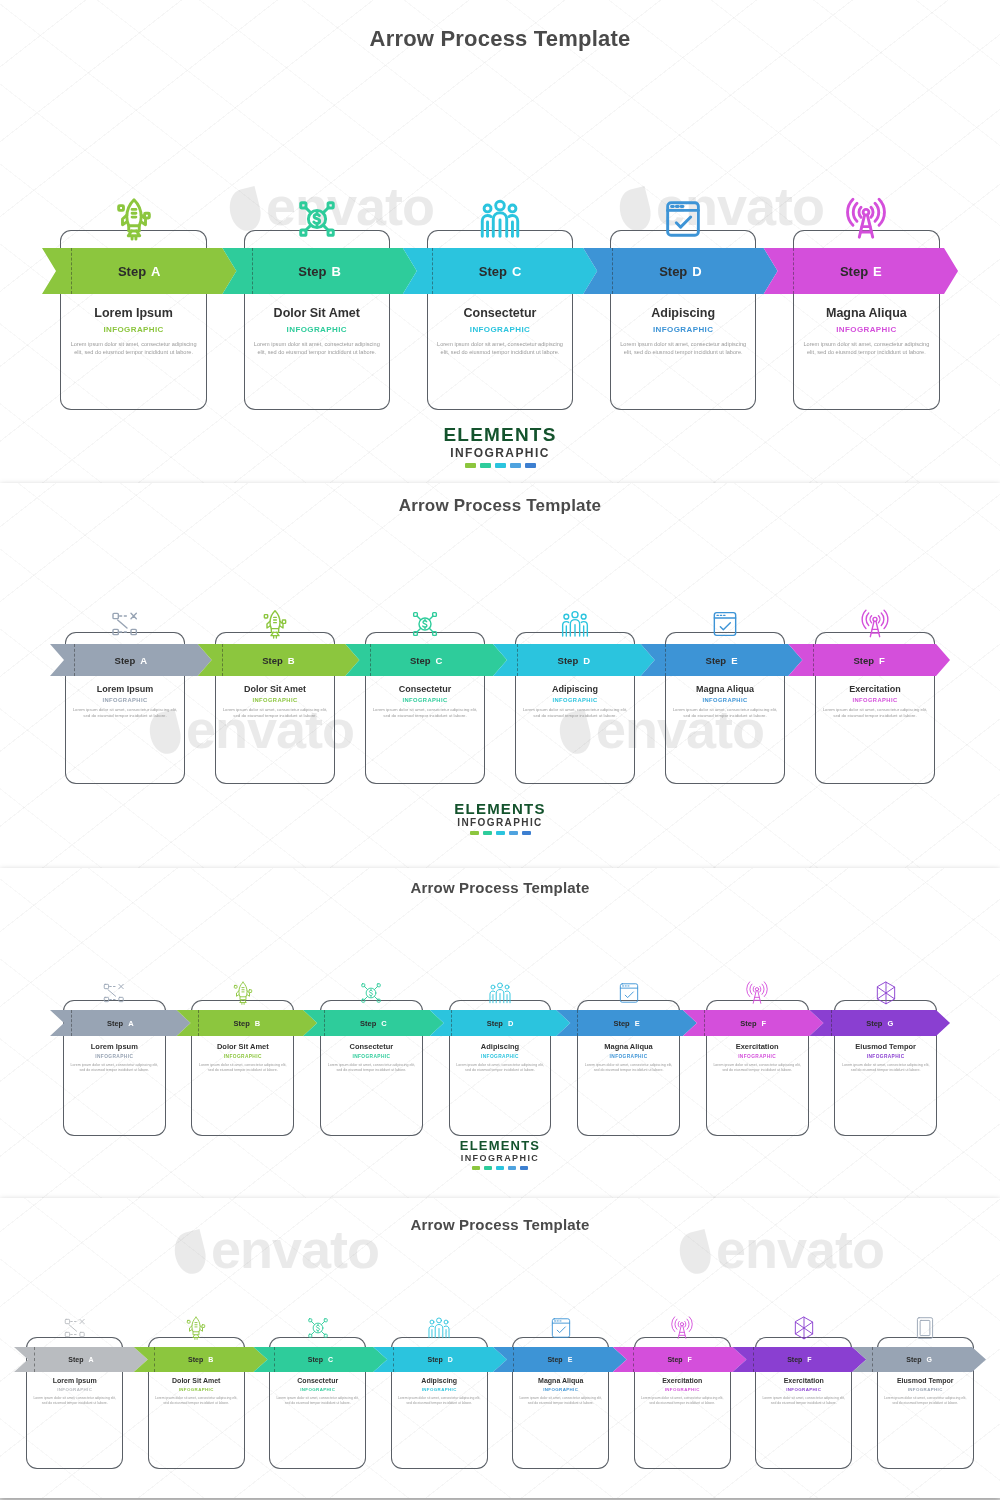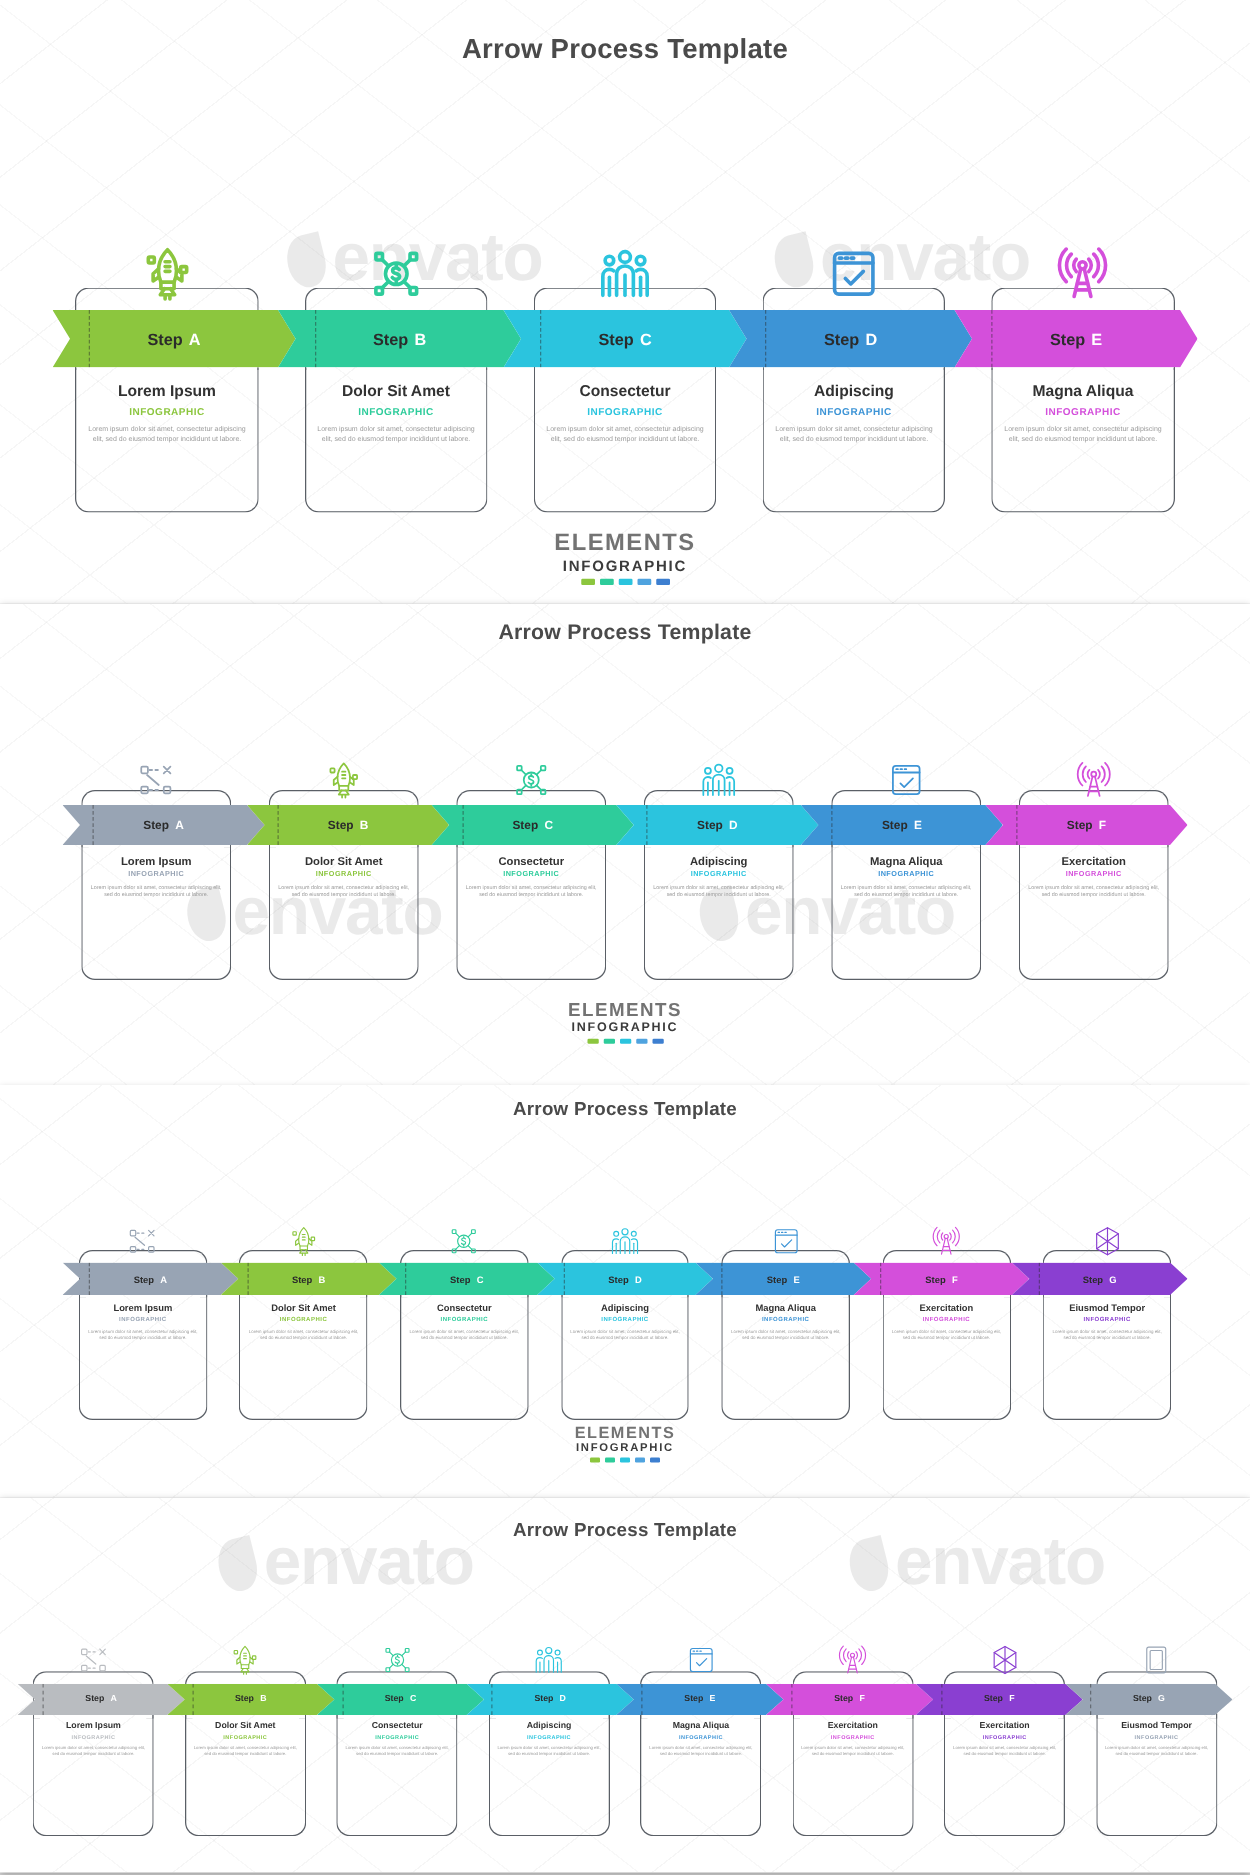--- a/index.html
+++ b/index.html
@@ -127,21 +127,21 @@
 
   .p4 .flow { height: 215px; margin-top: 6px; }
   .p4 .band { height: 25px; }
   .p4 .arrow { font-size: 7px; }
   .p4 .t-title { font-size: 7px; }
   .p4 .t-sub   { font-size: 4.4px; }
   .p4 .t-body  { font-size: 3.4px; }
 
   
   .brand { position: relative; z-index: 3; text-align: center; }
-  .brand .b1 { color: #737373; font-weight: bold; letter-spacing: 1.2px; }
+  .brand .b1 { color: #14532d; font-weight: bold; letter-spacing: 1.2px; }
   .brand .b2 { color: #3b3b3b; font-weight: bold; letter-spacing: 1.4px; }
   .brand .dots { display: flex; justify-content: center; gap: 4px; margin-top: 3px; }
   .brand .dots i { display: block; border-radius: 1px; }
 </style>
 </head>
 <body>
 
 <div id="root">
     <section class="panel p1">
       <div class="wm" style="left:230px;top:175px;"><span class="leaf"></span>envato</div>

